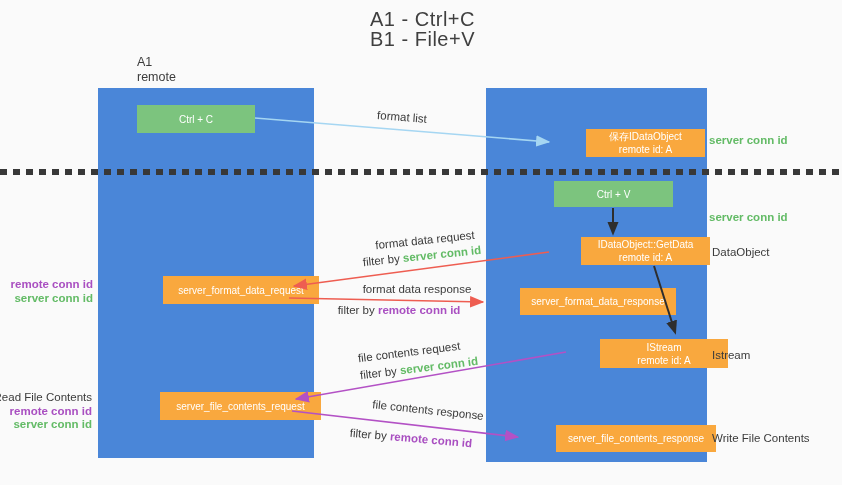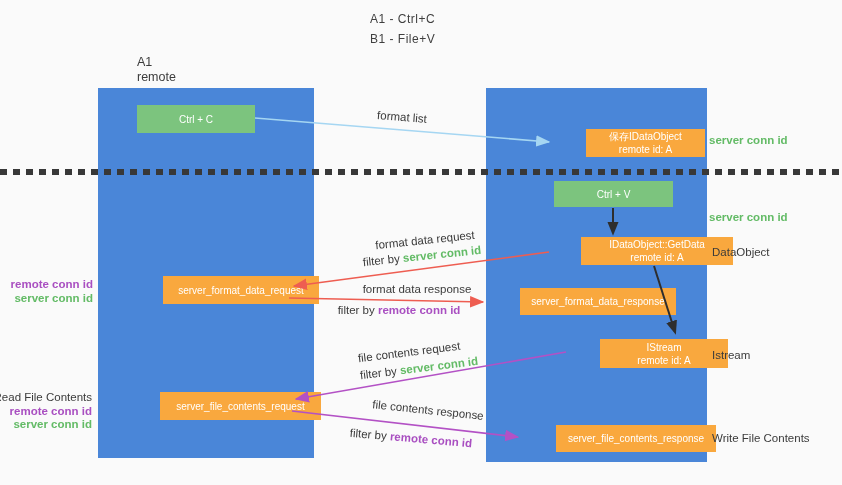--- a/index.html
+++ b/index.html
@@ -5,21 +5,21 @@
   :root{
     --blue:#4a86d8; --green:#7cc47e; --orange:#f9a83e; --lightblue:#a5d6f2;
     --red:#ee5d51; --purple:#b351c5; --green-text:#63bb66; --purple-text:#a94fc1;
     --ink:#3b3b3b; --dash:#383838; --background:#fafafa;
   }
   *{margin:0;padding:0;box-sizing:border-box;}
   html,body{background:#eee;}
   body{font-family:"Liberation Sans",sans-serif;}
   .canvas{position:relative;width:842px;height:485px;background:var(--background);overflow:hidden;color:var(--ink);}
   .abs{position:absolute;}
-  .title{left:370px;top:9px;font-size:12px;line-height:20px;color:#3f3f3f;letter-spacing:.5px;}
+  .title{left:370px;top:9px;font-size:20px;line-height:20px;color:#3f3f3f;letter-spacing:.5px;}
   .col-header{top:55px;width:120px;text-align:left;font-size:12.5px;line-height:14.5px;color:#3c3c3c;}
   .lifeline{top:88px;background:var(--blue);}
   .dotted{left:0;top:169px;width:842px;height:6px;
     background:repeating-linear-gradient(90deg,var(--dash) 0 7px,transparent 7px 13px);}
   .node{display:flex;flex-direction:column;align-items:center;justify-content:center;
     color:#fff;font-size:10px;line-height:13px;text-align:center;z-index:4;}
   .green-box{background:var(--green);}
   .orange-box{background:var(--orange);margin-left:32px;}
   svg.overlay{position:absolute;left:0;top:0;z-index:5;pointer-events:none;}
   .s-blue{stroke:var(--lightblue);stroke-width:1.6;}
@@ -62,21 +62,21 @@
   <div class="abs node green-box" style="left:137px;top:105px;width:118px;height:28px;">
     <div>Ctrl + C</div>
   </div>
   <div class="abs node orange-box" style="left:554px;top:129px;width:119px;height:28px;">
     <div>保存IDataObject</div>
     <div>remote id: A</div>
   </div>
   <div class="abs node green-box" style="left:554px;top:181px;width:119px;height:26px;">
     <div>Ctrl + V</div>
   </div>
-  <div class="abs node orange-box" style="left:549px;top:237px;width:152px;height:28px;">
+  <div class="abs node orange-box" style="left:549px;top:237px;width:129px;height:28px;">
     <div>IDataObject::GetData</div>
     <div>remote id: A</div>
   </div>
   <div class="abs node orange-box" style="left:131px;top:276px;width:156px;height:28px;">
     <div>server_format_data_request</div>
   </div>
   <div class="abs node orange-box" style="left:488px;top:288px;width:156px;height:27px;">
     <div>server_format_data_response</div>
   </div>
   <div class="abs node orange-box" style="left:568px;top:339px;width:128px;height:29px;">

